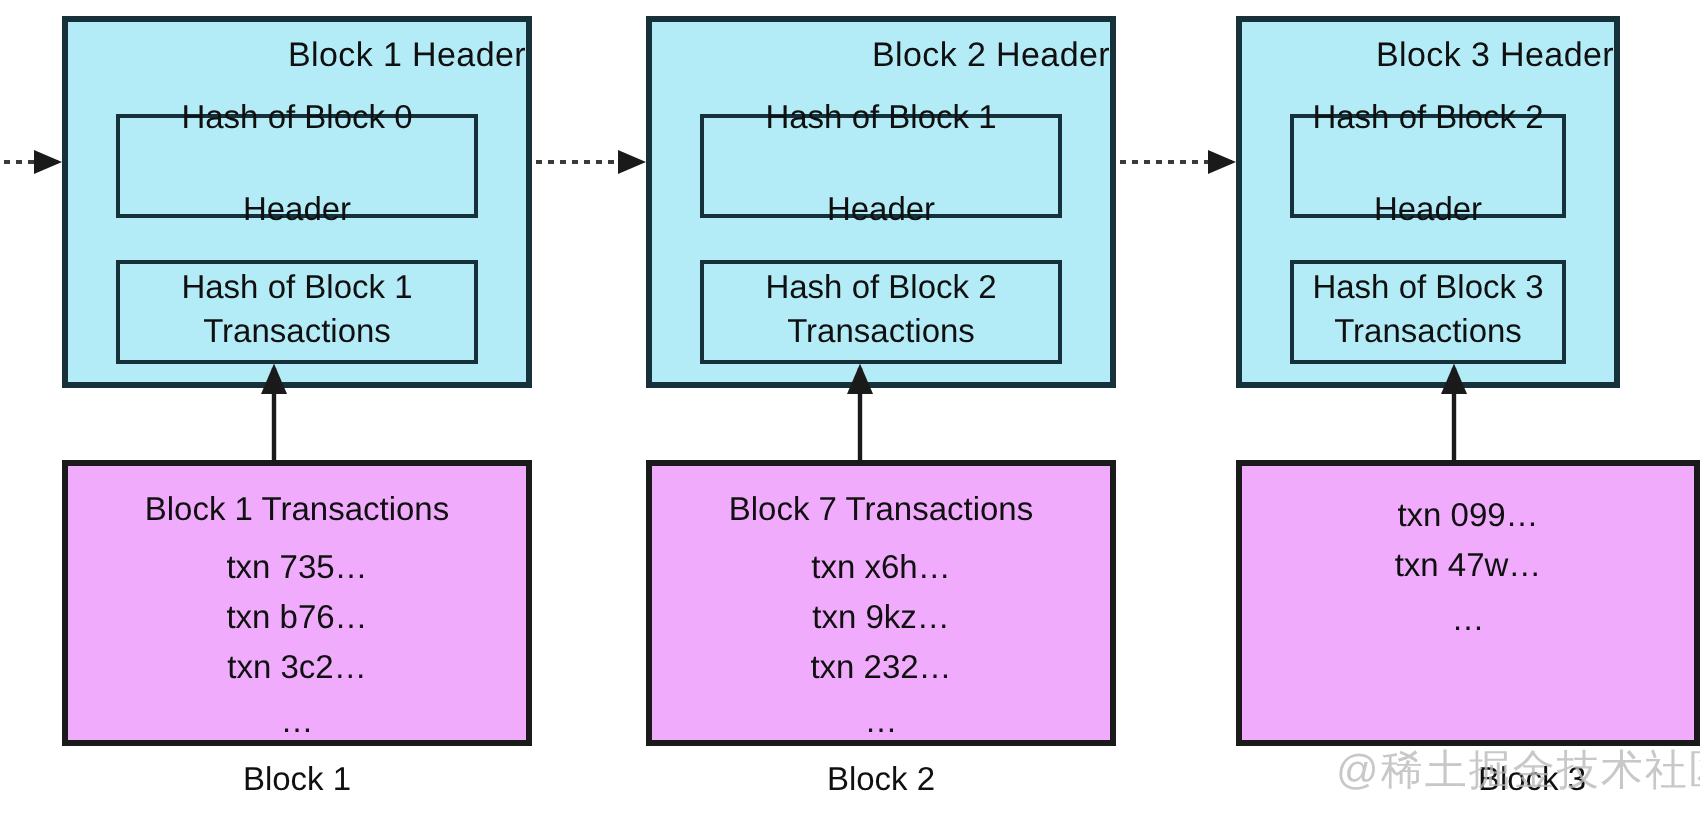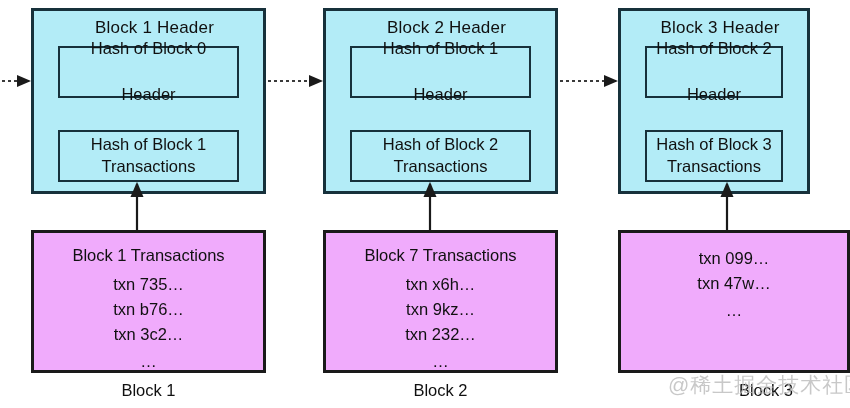--- a/index.html
+++ b/index.html
@@ -25,21 +25,21 @@
     background: #b3ecf7;
     border: 3px solid #17313b;
     top: 8px;
     height: 186px;
   }
   .block-header-title {
     position: absolute;
     top: 7px;
     left: 12px;
     right: 0;
-    text-align: center;
+    text-align: right;
     font-size: 17px;
     color: #101010;
     letter-spacing: .2px;
   }
 
   
   .hash-box {
     position: absolute;
     box-sizing: border-box;
     left: 24px;
@@ -48,21 +48,21 @@
     border: 2.5px solid #17313b;
     display: flex;
     flex-direction: column;
     align-items: center;
     justify-content: center;
     font-size: 16.5px;
     color: #101010;
     line-height: 1.32;
     text-align: center;
   }
-  .hash-box.upper { top: 35px;  height: 52px; gap: 24px; }
+  .hash-box.upper { top: 46px;  height: 52px; gap: 24px; }
   .hash-box.lower { top: 119px; height: 52px; }
 
   
   .txn-box {
     position: absolute;
     box-sizing: border-box;
     background: #f0abfc;
     border: 3px solid #1a1a1a;
     top: 230px;
     height: 143px;

